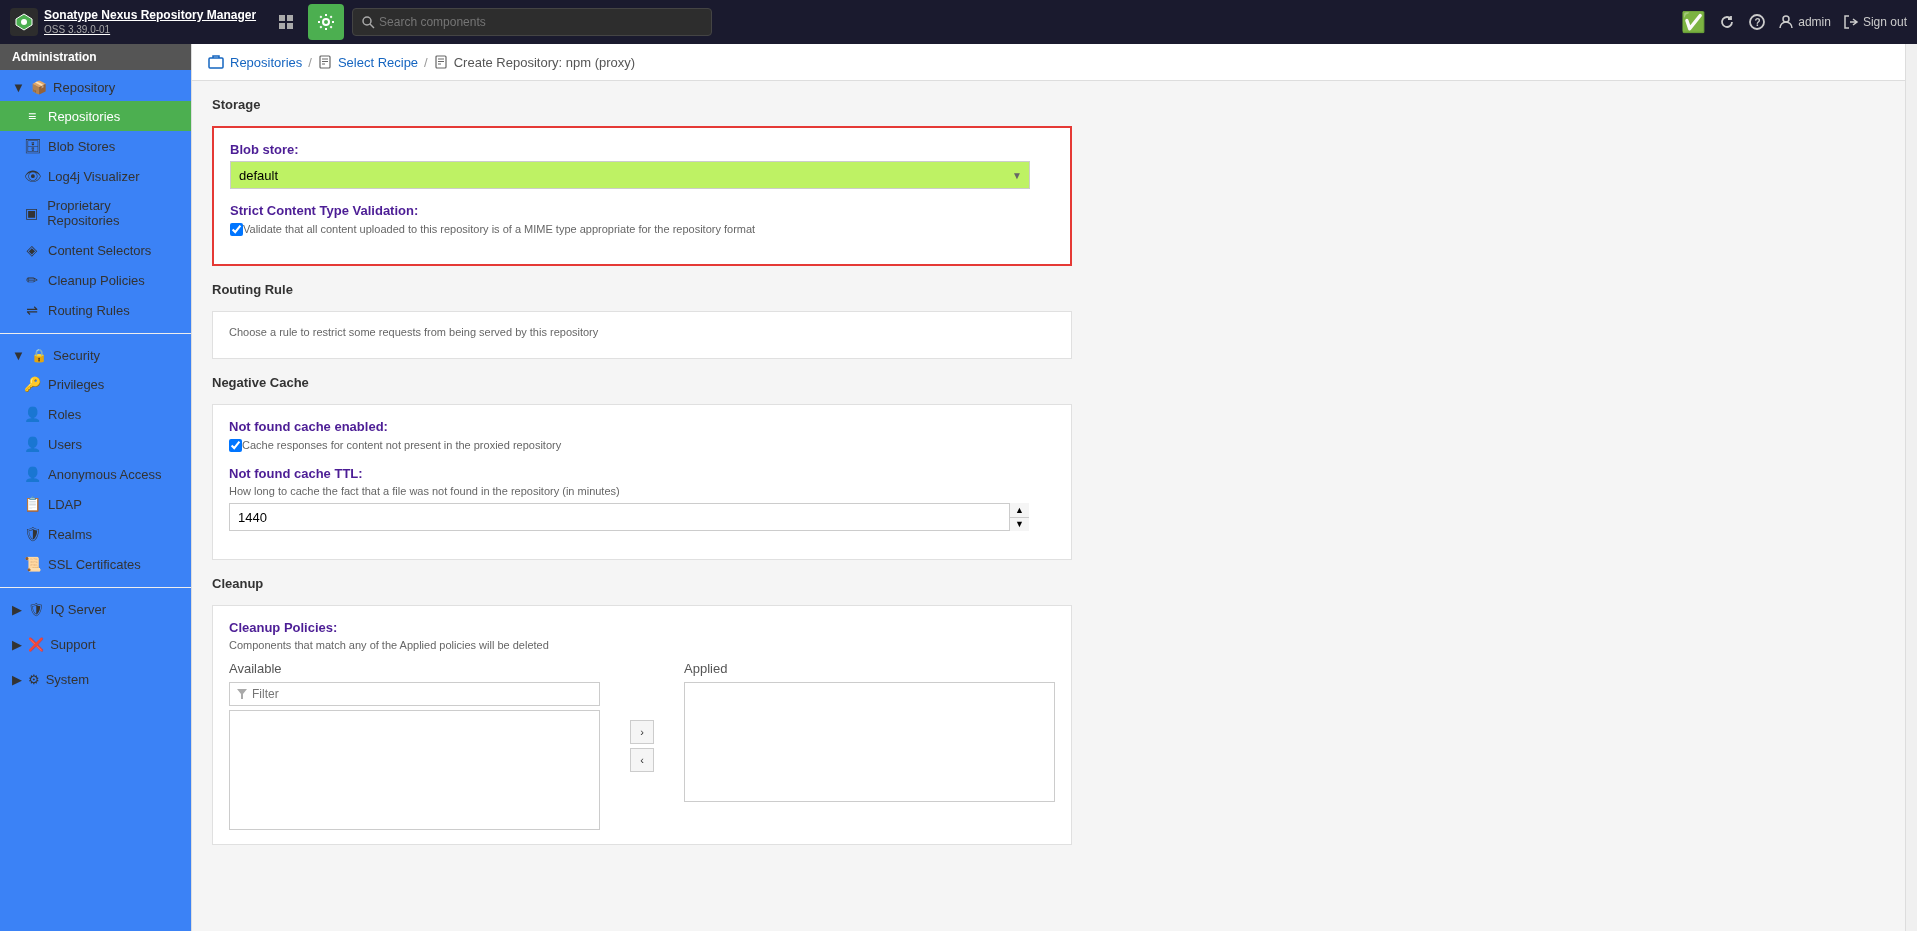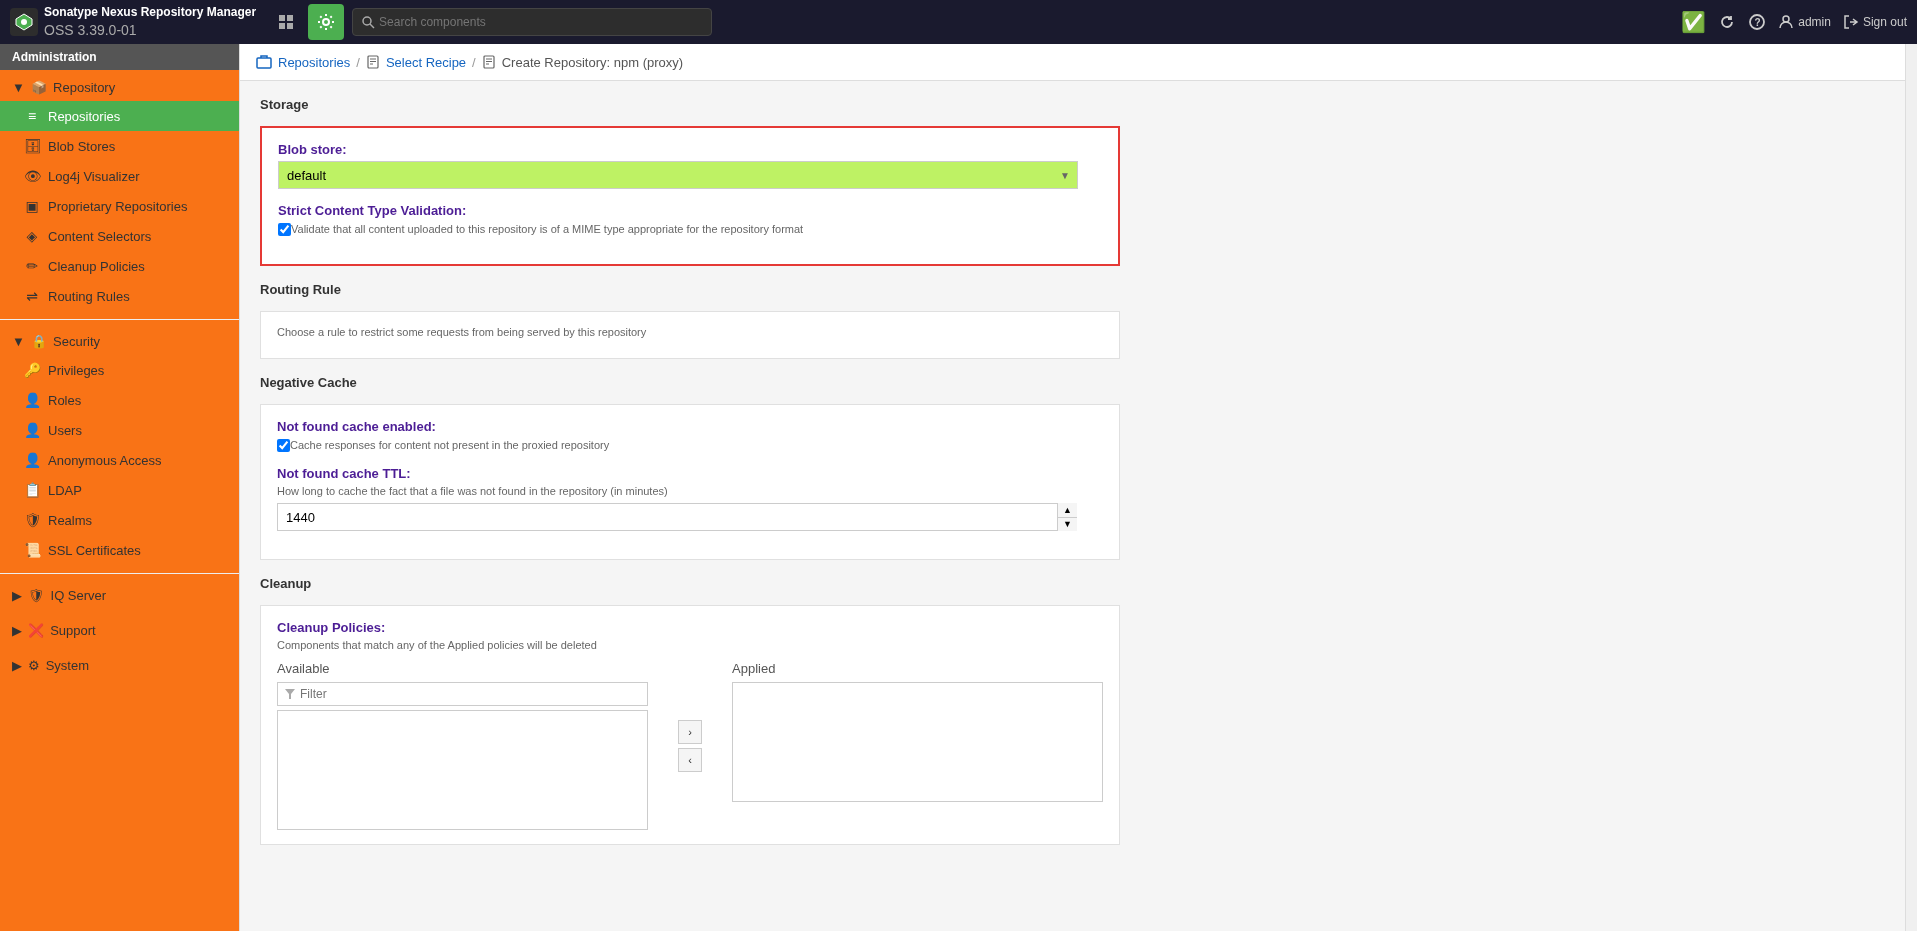--- a/index.html
+++ b/index.html
@@ -25,23 +25,24 @@
     .topbar-logo-icon {
       width: 28px; height: 28px;
       background: #2d2d2d;
       border-radius: 4px;
       display: flex; align-items: center; justify-content: center;
       font-size: 16px;
     }
     .topbar-title {
       font-size: 11px;
       line-height: 1.3;
+      text-decoration: underline;
     }
     .topbar-title .app-name { font-weight: bold; font-size: 12px; }
-    .topbar-title .app-version { color: #aaa; font-size: 14px; }
+    .topbar-title .app-version { color: #aaa; font-size: 10px; }
     .topbar-nav-icons {
       display: flex; gap: 4px; align-items: center;
     }
     .topbar-icon-btn {
       width: 36px; height: 36px;
       border-radius: 4px;
       display: flex; align-items: center; justify-content: center;
       cursor: pointer;
       font-size: 18px;
       color: #ccc;
@@ -74,22 +75,22 @@
 
     
     .main-layout {
       display: flex;
       flex: 1;
       overflow: hidden;
     }
 
     
     .sidebar {
-      width: 240px;
-      background: #f97316;
+      width: 192px;
+      background: #3b82f6;
       border-right: 1px solid #ddd;
       overflow-y: auto;
       flex-shrink: 0;
     }
     .sidebar-admin-label {
       background: #555;
       color: #fff;
       padding: 6px 12px;
       font-size: 12px;
       font-weight: bold;

